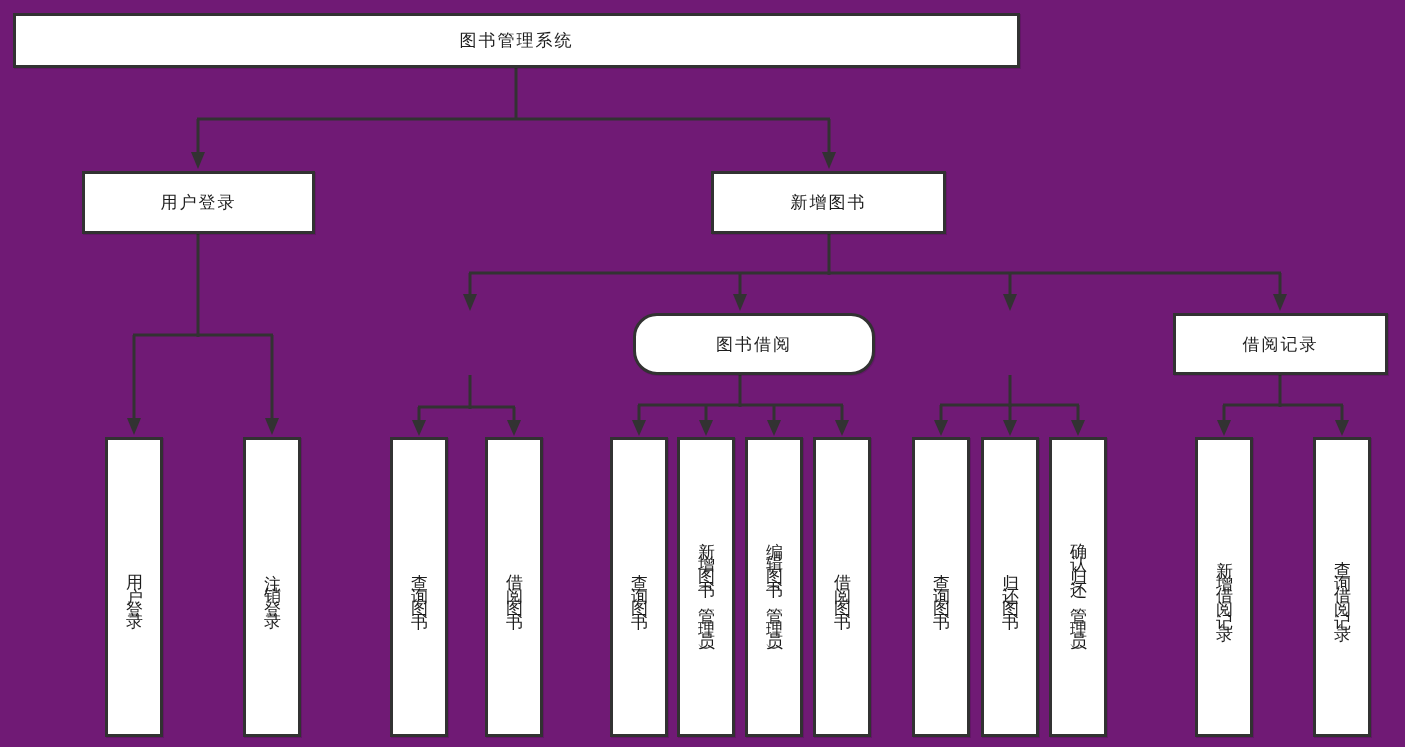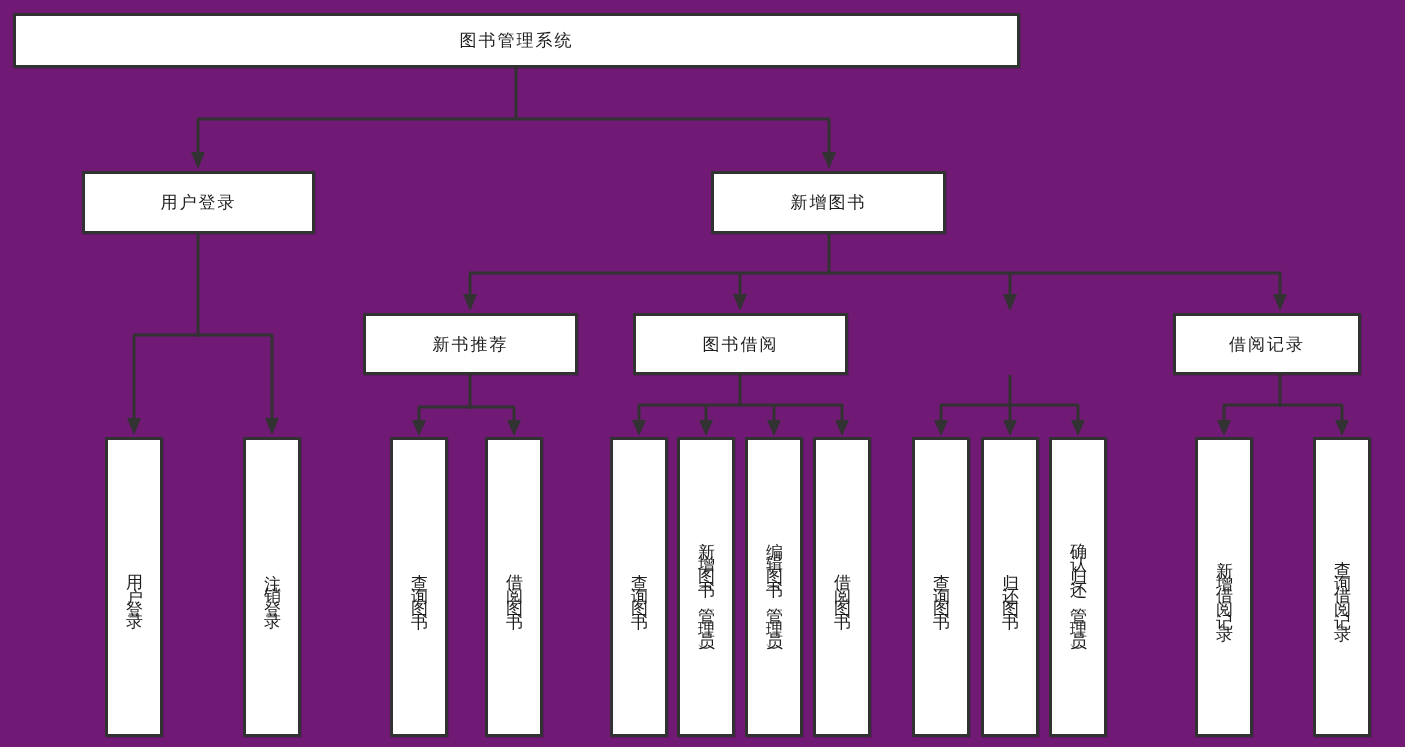--- a/index.html
+++ b/index.html
@@ -34,23 +34,23 @@
     writing-mode:vertical-rl;
     text-orientation:mixed;
     letter-spacing:13px;
     line-height:1.05;
   }
   
   .n-root{left:13px;top:13px;width:1007px;height:55px;}
   .n-user-login{left:82px;top:171px;width:233px;height:63px;}
   .n-book-mgmt{left:711px;top:171px;width:235px;height:63px;}
   .n-new-rec{left:363px;top:313px;width:215px;height:62px;}
-  .n-book-borrow{left:633px;top:313px;width:215px;height:62px;}
+  .n-book-borrow{left:633px;top:313px;width:242px;height:62px;border-radius:24px;}
   .n-cur-borrow{left:903px;top:313px;width:215px;height:62px;}
-  .n-borrow-rec{left:1173px;top:313px;width:188px;height:62px;text-align:center;}
+  .n-borrow-rec{left:1173px;top:313px;width:215px;height:62px;text-align:center;}
   .leaf{top:437px;width:58px;height:300px;}
   .n-l-login{left:105px;}
   .n-l-logout{left:243px;}
   .n-l-rec-query{left:390px;}
   .n-l-rec-borrow{left:485px;}
   .n-l-bb-query{left:610px;}
   .n-l-bb-add{left:677px;}
   .n-l-bb-edit{left:745px;}
   .n-l-bb-borrow{left:813px;}
   .n-l-cb-query{left:912px;}
@@ -147,21 +147,20 @@
       <line x1="1342" y1="405" x2="1342" y2="421"></line>
       <polygon points="1335,420 1349,420 1342,436"></polygon>
     </g>
   </svg>
 
   <div class="box n-root">图书管理系统</div>
 
   <div class="box n-user-login">用户登录</div>
   <div class="box n-book-mgmt">新增图书</div>
 
-  <div class="box n-new-rec">新书推荐</div>
   <div class="box n-book-borrow">图书借阅</div>
   <div class="box n-borrow-rec">借阅记录</div>
 
   <div class="box v leaf n-l-login">用户登录</div>
   <div class="box v leaf n-l-logout">注销登录</div>
 
   <div class="box v leaf n-l-rec-query">查询图书</div>
   <div class="box v leaf n-l-rec-borrow">借阅图书</div>
 
   <div class="box v leaf n-l-bb-query">查询图书</div>

